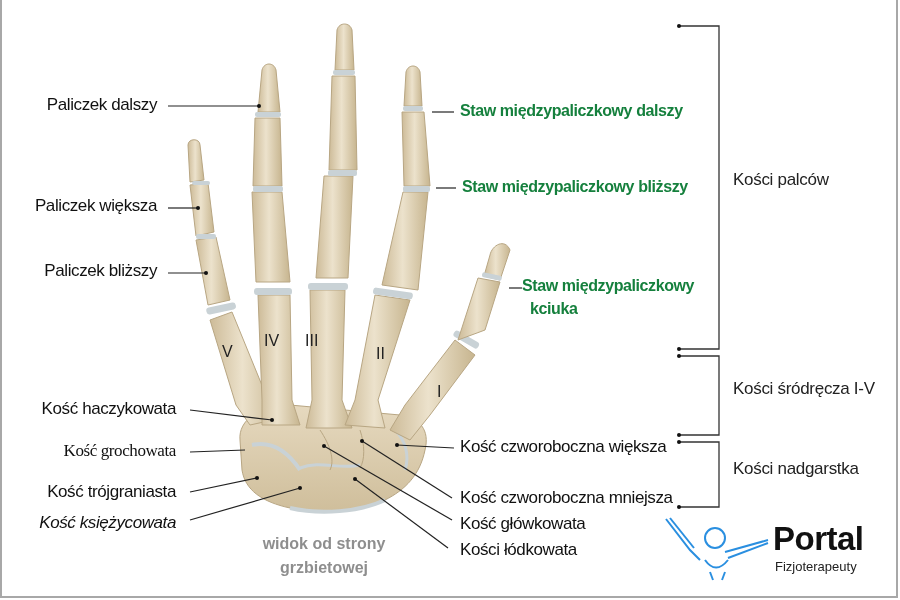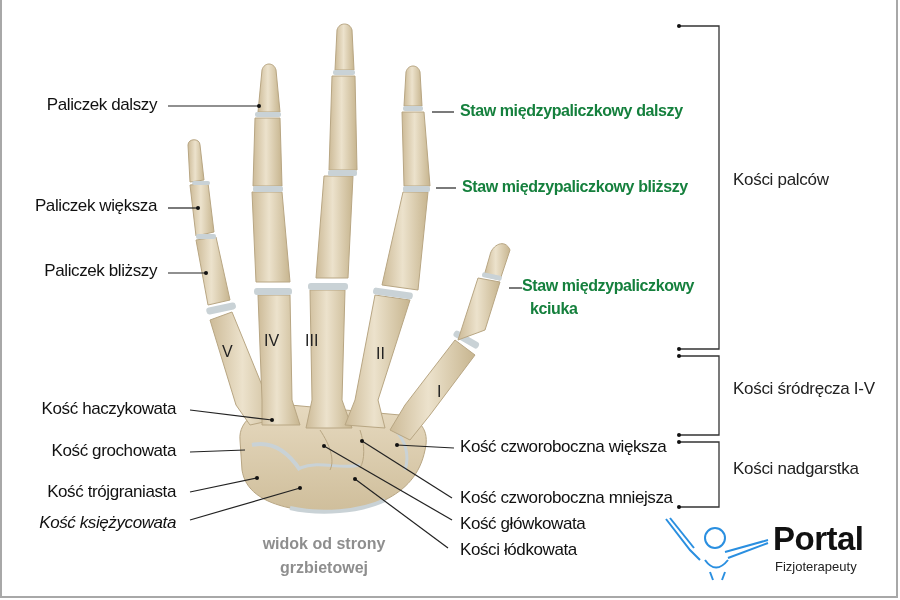--- a/index.html
+++ b/index.html
@@ -158,21 +158,21 @@
 <span class="roman" style="left:222px;top:343px;">V</span>
 <span class="roman" style="left:264px;top:332px;">IV</span>
 <span class="roman" style="left:305px;top:332px;">III</span>
 <span class="roman" style="left:376px;top:345px;text-align:right;">II</span>
 <span class="roman" style="left:437px;top:383px;">I</span>
 
 <div class="lbl right" style="right:743px;top:95px;">Paliczek dalszy</div>
 <div class="lbl right" style="right:743px;top:196px;">Paliczek większa</div>
 <div class="lbl right" style="right:743px;top:261px;">Paliczek bliższy</div>
 <div class="lbl right" style="right:724px;top:399px;">Kość haczykowata</div>
-<div class="lbl right" style="right:724px;top:441px;">Kość grochowata</div>
+<div class="lbl right" style="right:724px;top:441px;font-family:Liberation Serif, serif;">Kość grochowata</div>
 <div class="lbl right" style="right:724px;top:482px;">Kość trójgraniasta</div>
 <div class="lbl right" style="right:724px;top:513px;font-style:italic;">Kość księżycowata</div>
 
 <div class="lbl bold" style="left:460px;top:102px;">Staw międzypaliczkowy dalszy</div>
 <div class="lbl bold" style="left:462px;top:178px;">Staw międzypaliczkowy bliższy</div>
 <div class="lbl bold" style="left:522px;top:277px;">Staw międzypaliczkowy</div>
 <div class="lbl bold" style="left:530px;top:300px;">kciuka</div>
 
 <div class="lbl" style="left:460px;top:437px;">Kość czworoboczna większa</div>
 <div class="lbl" style="left:460px;top:488px;">Kość czworoboczna mniejsza</div>

